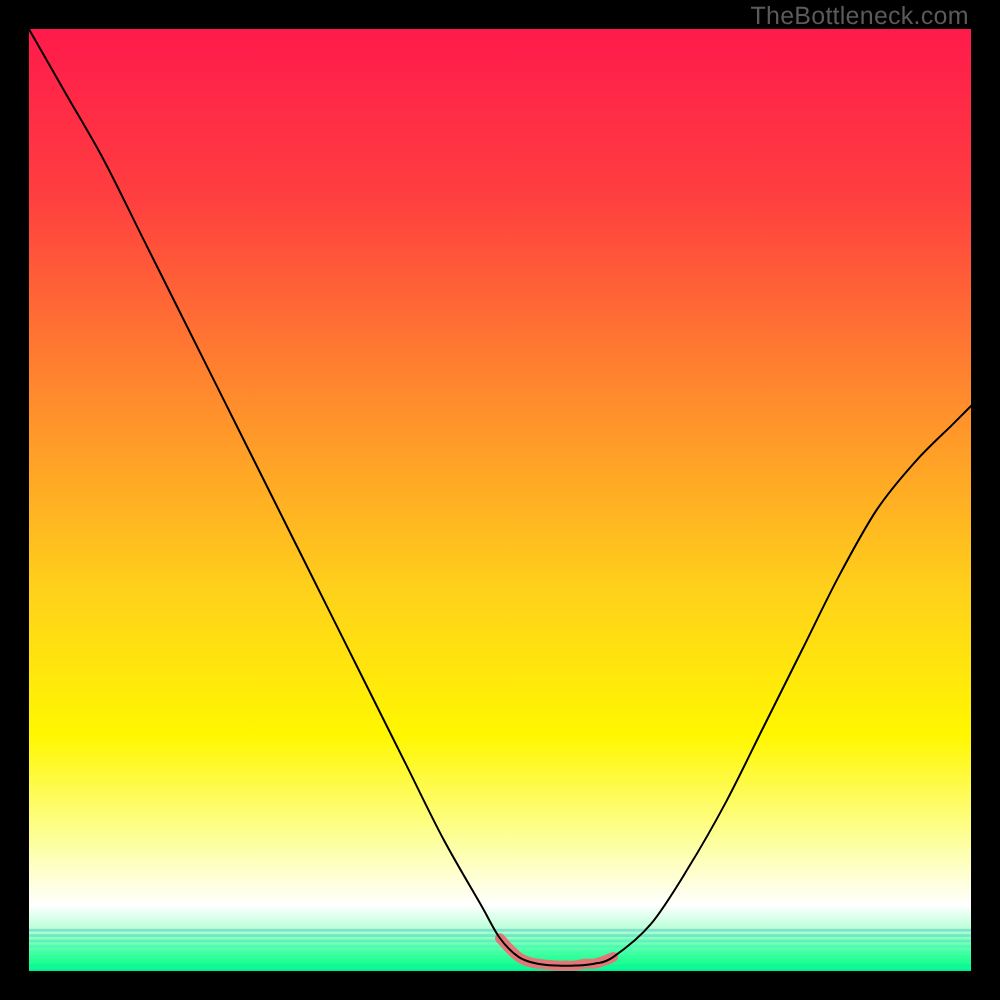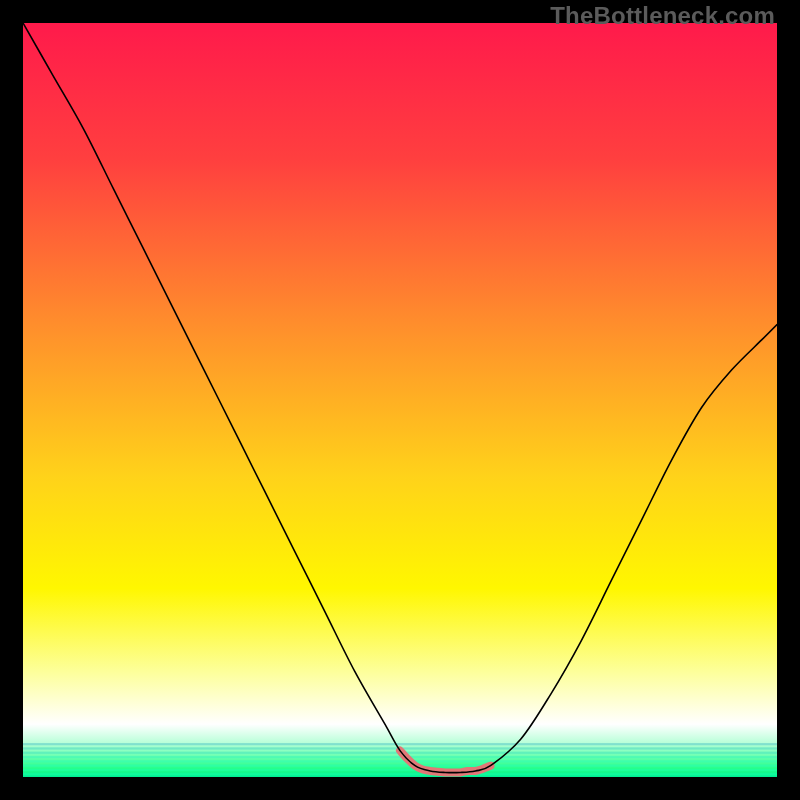--- a/index.html
+++ b/index.html
@@ -22,22 +22,22 @@
     top: 23px;
     width: 754px;
     height: 754px;
     overflow: hidden;
   }
   .watermark {
     position: absolute;
     top: 2px;
     right: 25px;
     font-family: Arial, Helvetica, sans-serif;
-    font-size: 24px;
-    font-weight: bold;
+    font-size: 20px;
+    font-weight: normal;
     color: #5b5b5b;
     letter-spacing: 0.2px;
   }
   svg {
     display: block;
   }
 </style>
 </head>
 <body>
 

